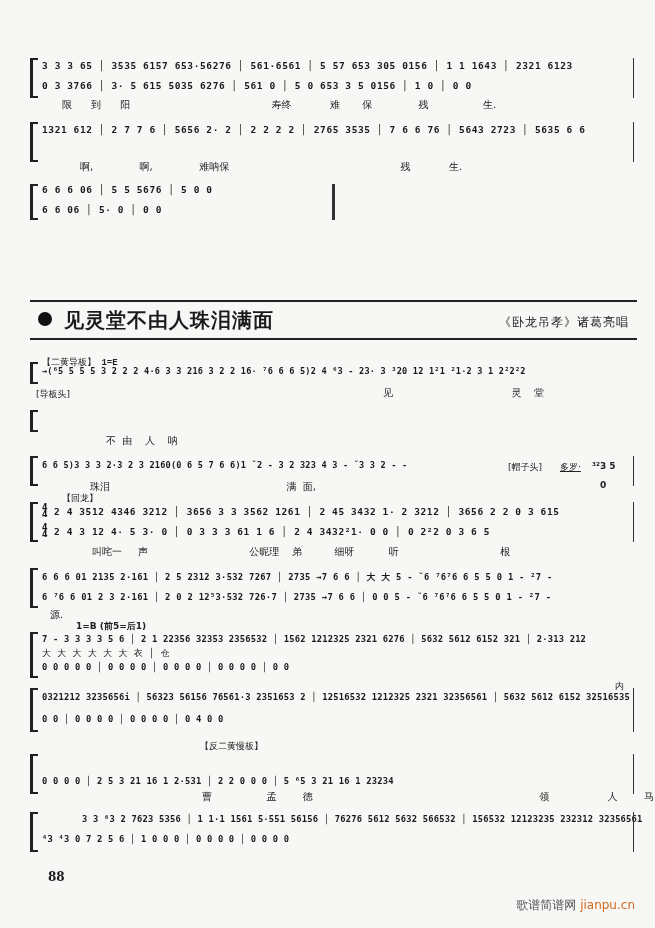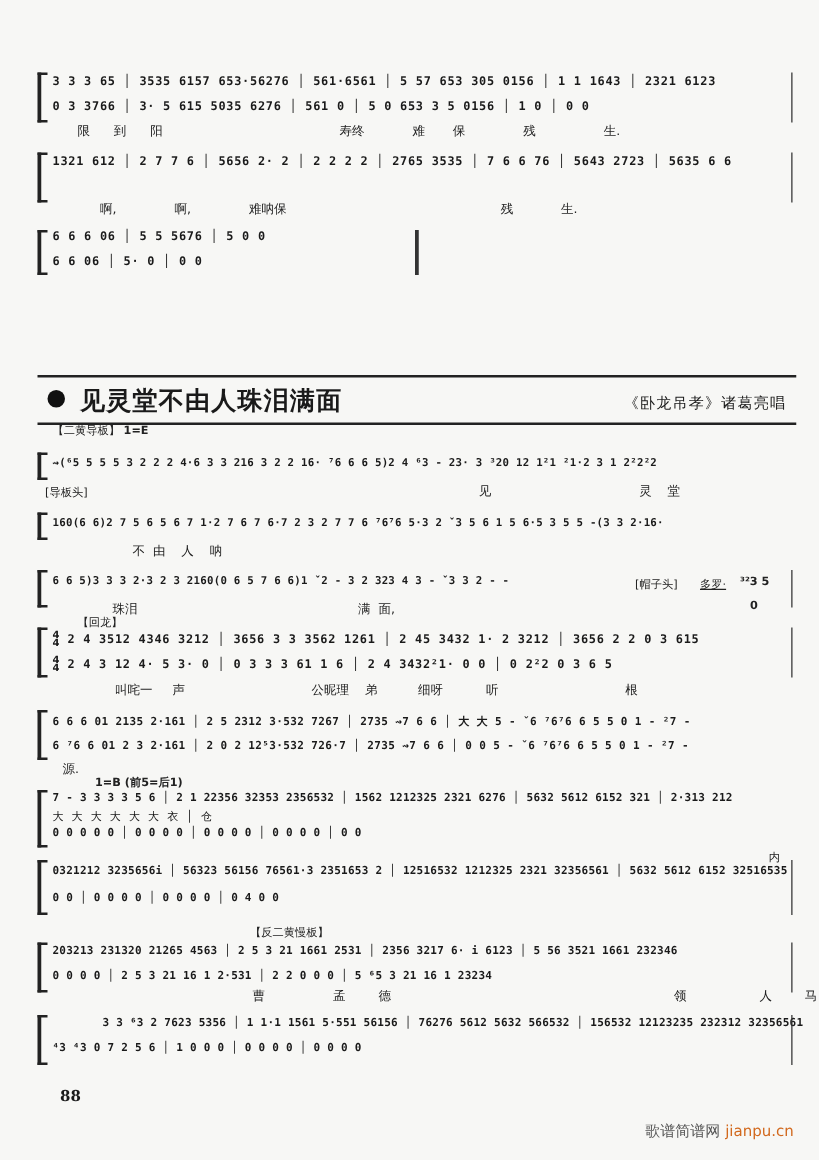--- a/index.html
+++ b/index.html
@@ -75,39 +75,38 @@
   <div class="line" style="top:20px;">6    6 06 │ 5·   0    │ 0    0</div>
   <div class="bar thick" style="left:302px;"></div>
 </div>
 
 <div class="title-block">
   <div class="title-dot"></div>
   <div class="title-text">见灵堂不由人珠泪满面</div>
   <div class="source">《卧龙吊孝》诸葛亮唱</div>
 </div>
 
-<div class="label" style="left:42px;top:338px;">
+<div class="label" style="left:42px;top:356px;font-family:Liberation Mono, monospace;">
   <span>【二黄导板】</span>&nbsp;<b>1=E</b>
 </div>
 
 <div class="sys" style="top:362px;height:22px;">
   <div class="bracket"></div>
   <div class="line" style="top:4px;font-size:8.6px;letter-spacing:0.2px;">⇝(⁶5 5 5 5 3 2 2 2 4·6 3 3 216 3 2 2 16· ⁷6 6 6 5)2 4 ⁶3 - 23· 3 ³20 12 1²1 ²1·2 3 1 2²2²2</div>
 </div>
 <div class="label" style="left:36px;top:388px;">[导板头]</div>
 <div class="lyric" style="top:386px;left:383px;">
   <span>见</span>
   <span style="display:inline-block;width:112px;"></span>
   <span>灵</span>&nbsp;&nbsp;&nbsp;
   <span>堂</span>
 </div>
 
 <div class="sys" style="top:410px;height:22px;">
   <div class="bracket"></div>
-  <div class="line" style="top:4px;font-size:8.6px;letter-spacing:0.2px;">160(6 6)2 7 5 6 5 6 7 1·2 7 6 7 6·7 2 3 2 7 7 6 ⁷6⁷6 5·3 2 ˇ3 5 6 1 5 6·5 3 5 5 -(3 3 2·16·</div>
 </div>
 <div class="lyric" style="top:434px;left:106px;">
   <span>不</span>&nbsp;
   <span>由</span>&nbsp;&nbsp;&nbsp;
   <span>人</span>&nbsp;&nbsp;&nbsp;
   <span>呐</span>
 </div>
 
 <div class="sys" style="top:456px;height:30px;">
   <div class="bracket"></div>
@@ -167,21 +166,20 @@
   <div class="bracket"></div>
   <div class="line" style="top:4px;font-size:8.8px;letter-spacing:0.2px;">0321212 3235656i │ 56323 56156 76561·3 2351653 2 │ 12516532 1212325 2321 32356561 │ 5632 5612 6152 32516535</div>
   <div class="label" style="left:585px;top:-8px;">内</div>
   <div class="line" style="top:26px;font-size:8.8px;letter-spacing:0.2px;">0 0 │ 0 0 0 0 │ 0 0 0 0 │ 0 4 0 0</div>
   <div class="endbar" style="left:603px;"></div>
 </div>
 
 <div class="label" style="left:200px;top:740px;">【反二黄慢板】</div>
 <div class="sys" style="top:754px;height:40px;">
   <div class="bracket"></div>
-  <div class="line" style="top:2px;font-size:8.8px;letter-spacing:0.2px;">203213 231320 21265 4563 │ 2 5 3 21 1661 2531 │ 2356 3217 6· i 6123 │ 5 56 3521 1661 232346</div>
   <div class="line" style="top:22px;font-size:8.8px;letter-spacing:0.2px;">0 0 0 0 │ 2 5 3 21 16 1 2·531 │ 2 2 0 0 0 │ 5 ⁶5 3 21 16 1 23234</div>
   <div class="endbar" style="left:603px;"></div>
 </div>
 <div class="lyric" style="top:790px;left:202px;">
   <span>曹</span>
   <span style="display:inline-block;width:48px;"></span>
   <span>孟</span>
   <span style="display:inline-block;width:20px;"></span>
   <span>德</span>
   <span style="display:inline-block;width:220px;"></span>

